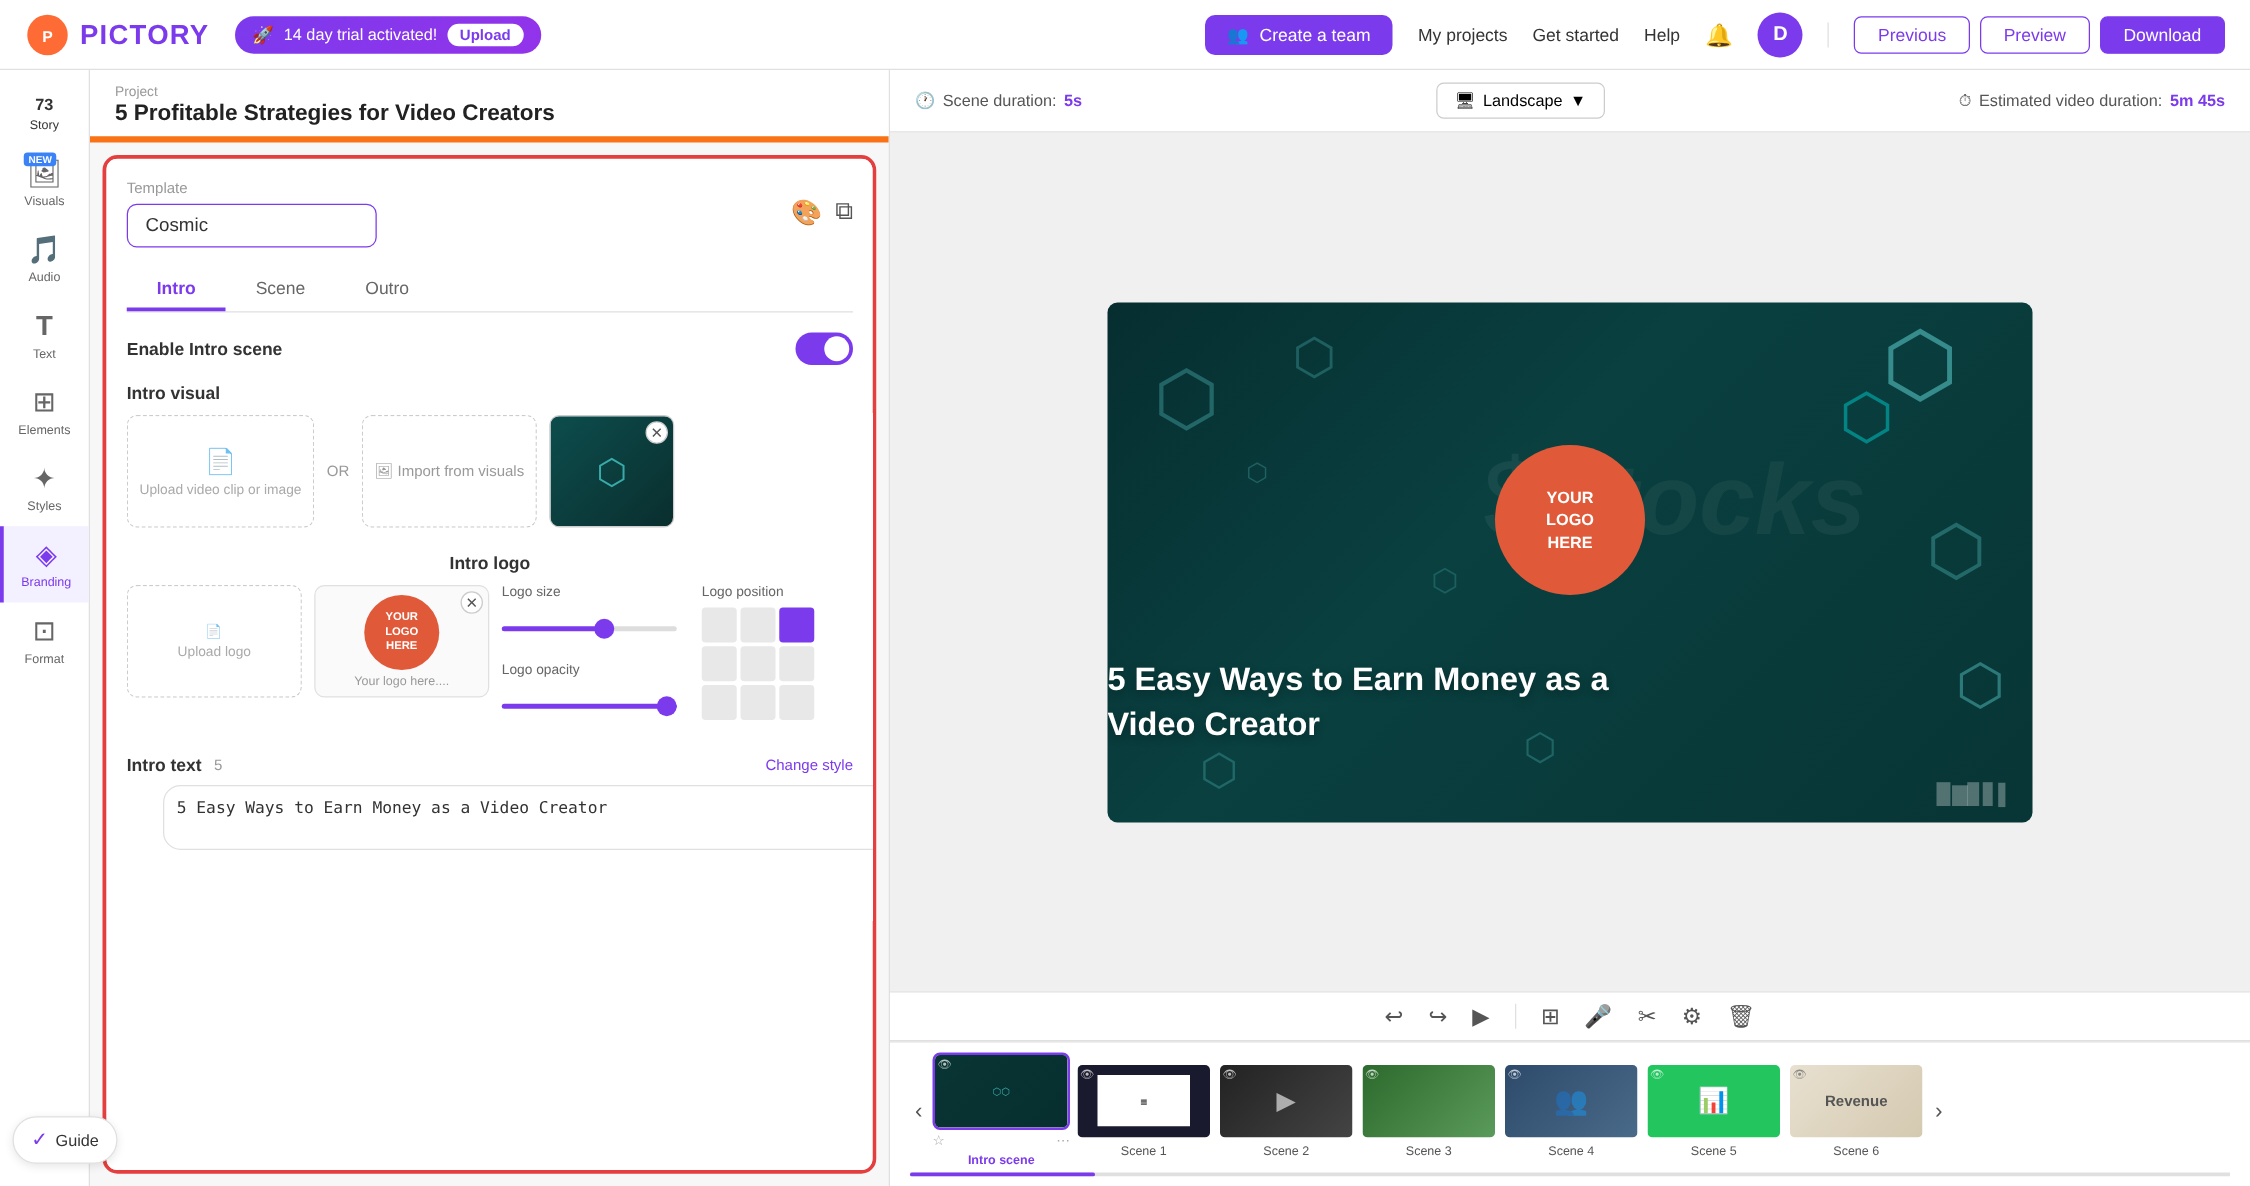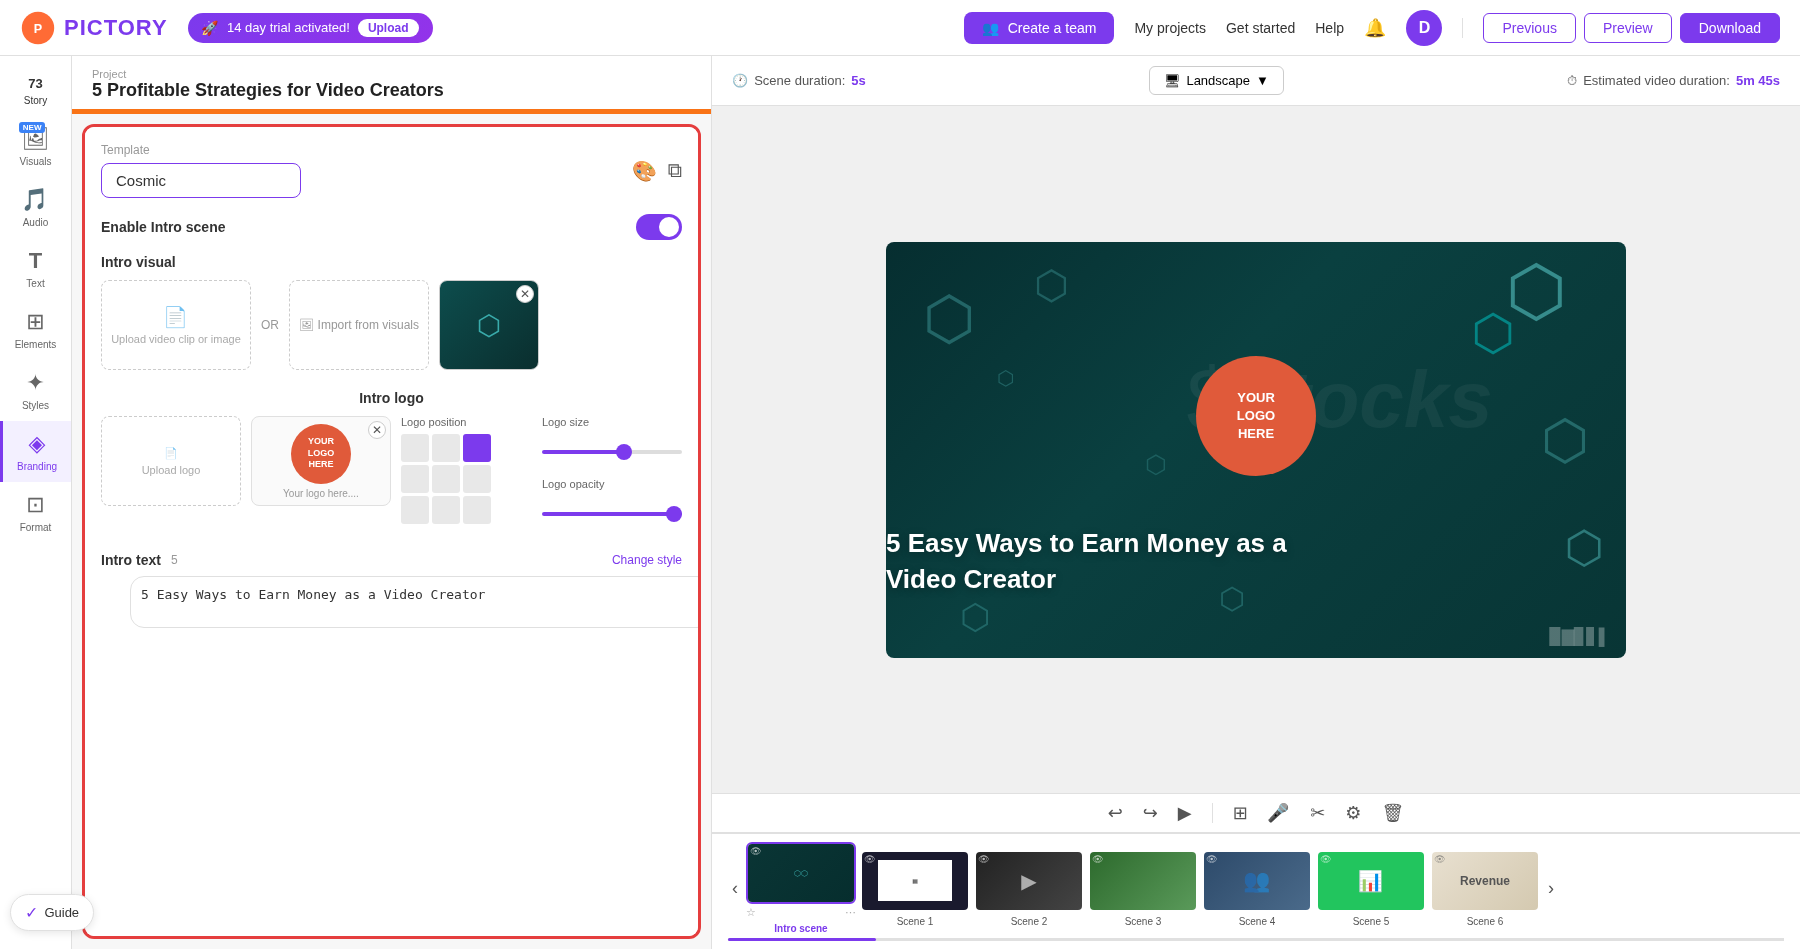--- a/index.html
+++ b/index.html
@@ -374,20 +374,25 @@
         <div>
           <div class="template-label">Template</div>
           <input type="text" class="template-input" value="Cosmic" style="">
         </div>
         <div class="template-icons">
           <span class="template-icon">🎨</span>
           <span class="template-icon">⧉</span>
         </div>
       </div>
 
+      <div class="tabs">
+        <div class="tab active">Intro</div>
+        <div class="tab">Scene</div>
+        <div class="tab">Outro</div>
+      </div>
 
       <div class="section-row">
         <span class="section-title">Enable Intro scene</span>
         <div class="toggle"></div>
       </div>
 
       <div style="margin-bottom:16px;">
         <div class="section-title" style="margin-bottom:10px;">Intro visual</div>
         <div class="visual-row">
           <div class="visual-upload">
@@ -417,44 +422,44 @@
             <span>📄</span>
             <span>Upload logo</span>
           </div>
           <div class="logo-preview">
             <div class="remove-icon2">✕</div>
             <div class="logo-circle">YOUR<br>LOGO<br>HERE</div>
             <div class="logo-caption">Your logo here....</div>
           </div>
           <div class="logo-controls">
             <div class="logo-controls-row">
-              <div class="control-group">
-                <div class="control-label">Logo position</div>
-                <div class="position-grid">
-                  <div class="pos-cell"></div>
-                  <div class="pos-cell"></div>
-                  <div class="pos-cell active"></div>
-                  <div class="pos-cell"></div>
-                  <div class="pos-cell"></div>
-                  <div class="pos-cell"></div>
-                  <div class="pos-cell"></div>
-                  <div class="pos-cell"></div>
-                  <div class="pos-cell"></div>
-                </div>
-              </div>
               <div class="control-group">
                 <div class="control-label">Logo size</div>
                 <div class="slider-wrap">
                   <input type="range" class="slider" min="0" max="100" value="60" style="">
                 </div>
                 <div class="control-label" style="margin-top:14px;">Logo opacity</div>
                 <div class="slider-wrap">
                   <input type="range" class="slider" min="0" max="100" value="100" style="background: linear-gradient(to right, rgb(124, 58, 237) 100%, rgb(221, 221, 221) 100%);">
                 </div>
               </div>
+              <div class="control-group">
+                <div class="control-label">Logo position</div>
+                <div class="position-grid">
+                  <div class="pos-cell"></div>
+                  <div class="pos-cell"></div>
+                  <div class="pos-cell active"></div>
+                  <div class="pos-cell"></div>
+                  <div class="pos-cell"></div>
+                  <div class="pos-cell"></div>
+                  <div class="pos-cell"></div>
+                  <div class="pos-cell"></div>
+                  <div class="pos-cell"></div>
+                </div>
+              </div>
             </div>
           </div>
         </div>
       </div>
 
       <div class="intro-text-section">
         <div class="intro-text-header">
           <div style="display:flex;align-items:center;gap:10px;">
             <span class="section-title">Intro text</span>
             <span class="char-count">5</span>

